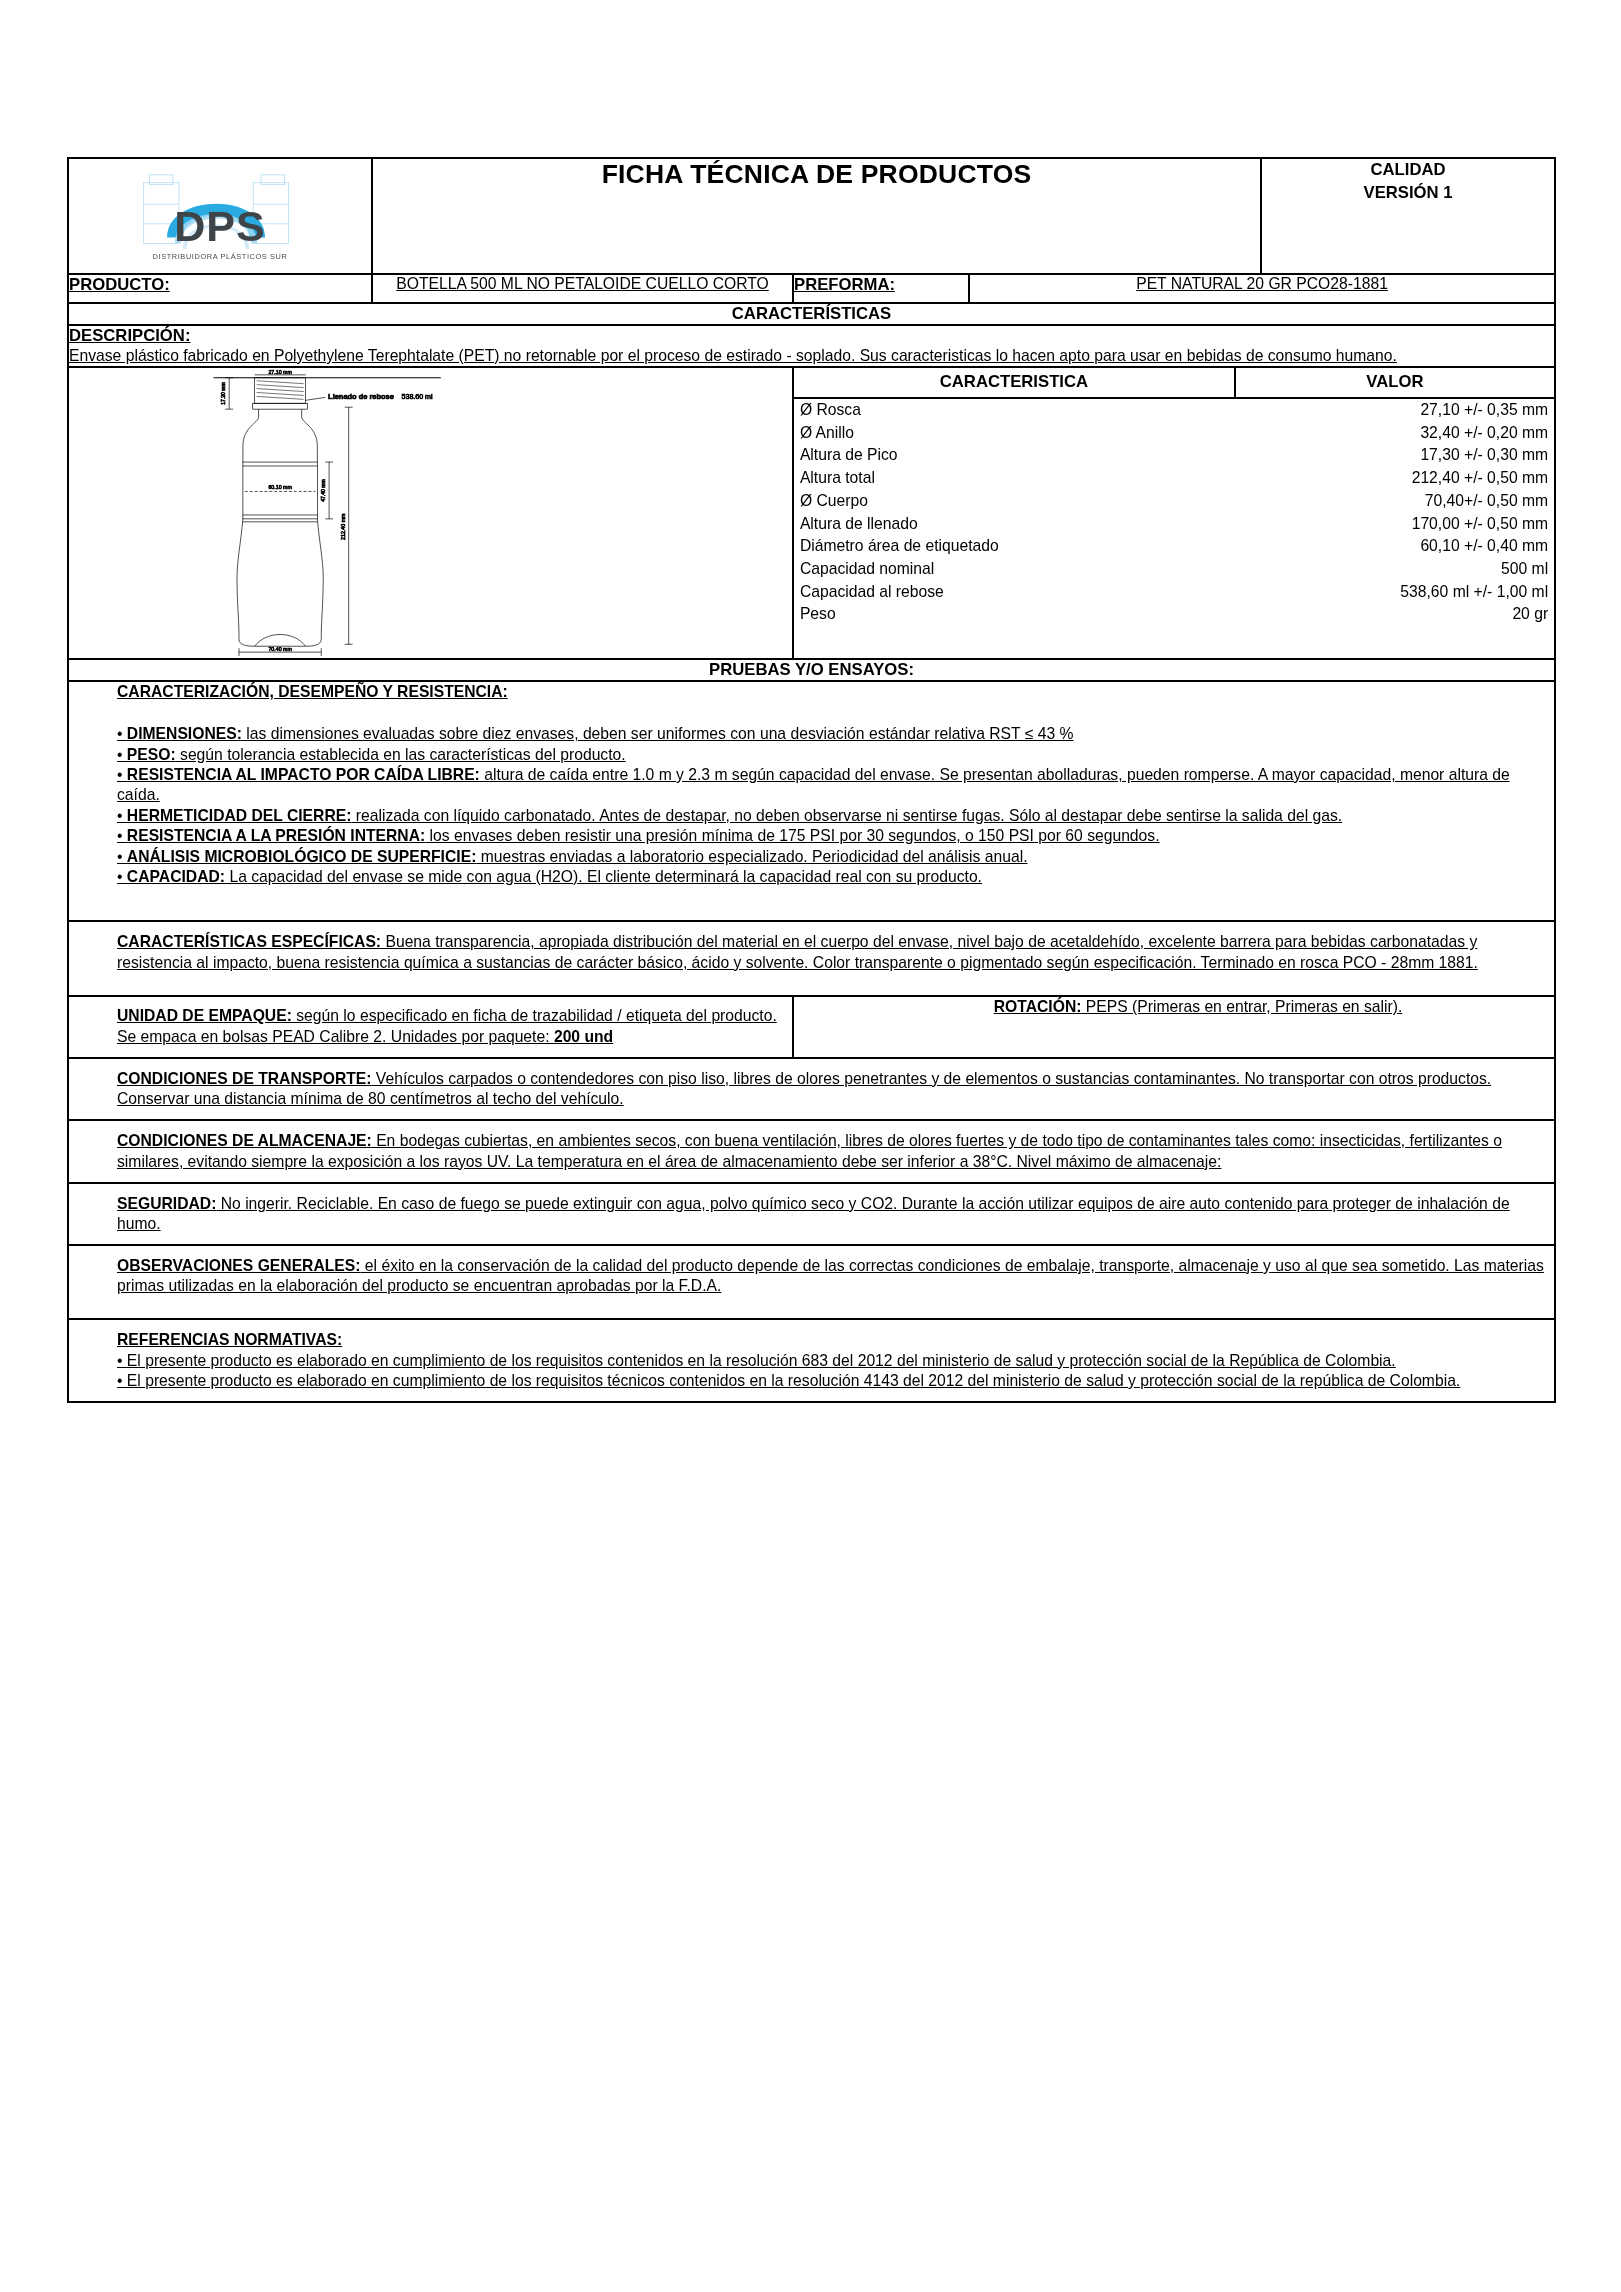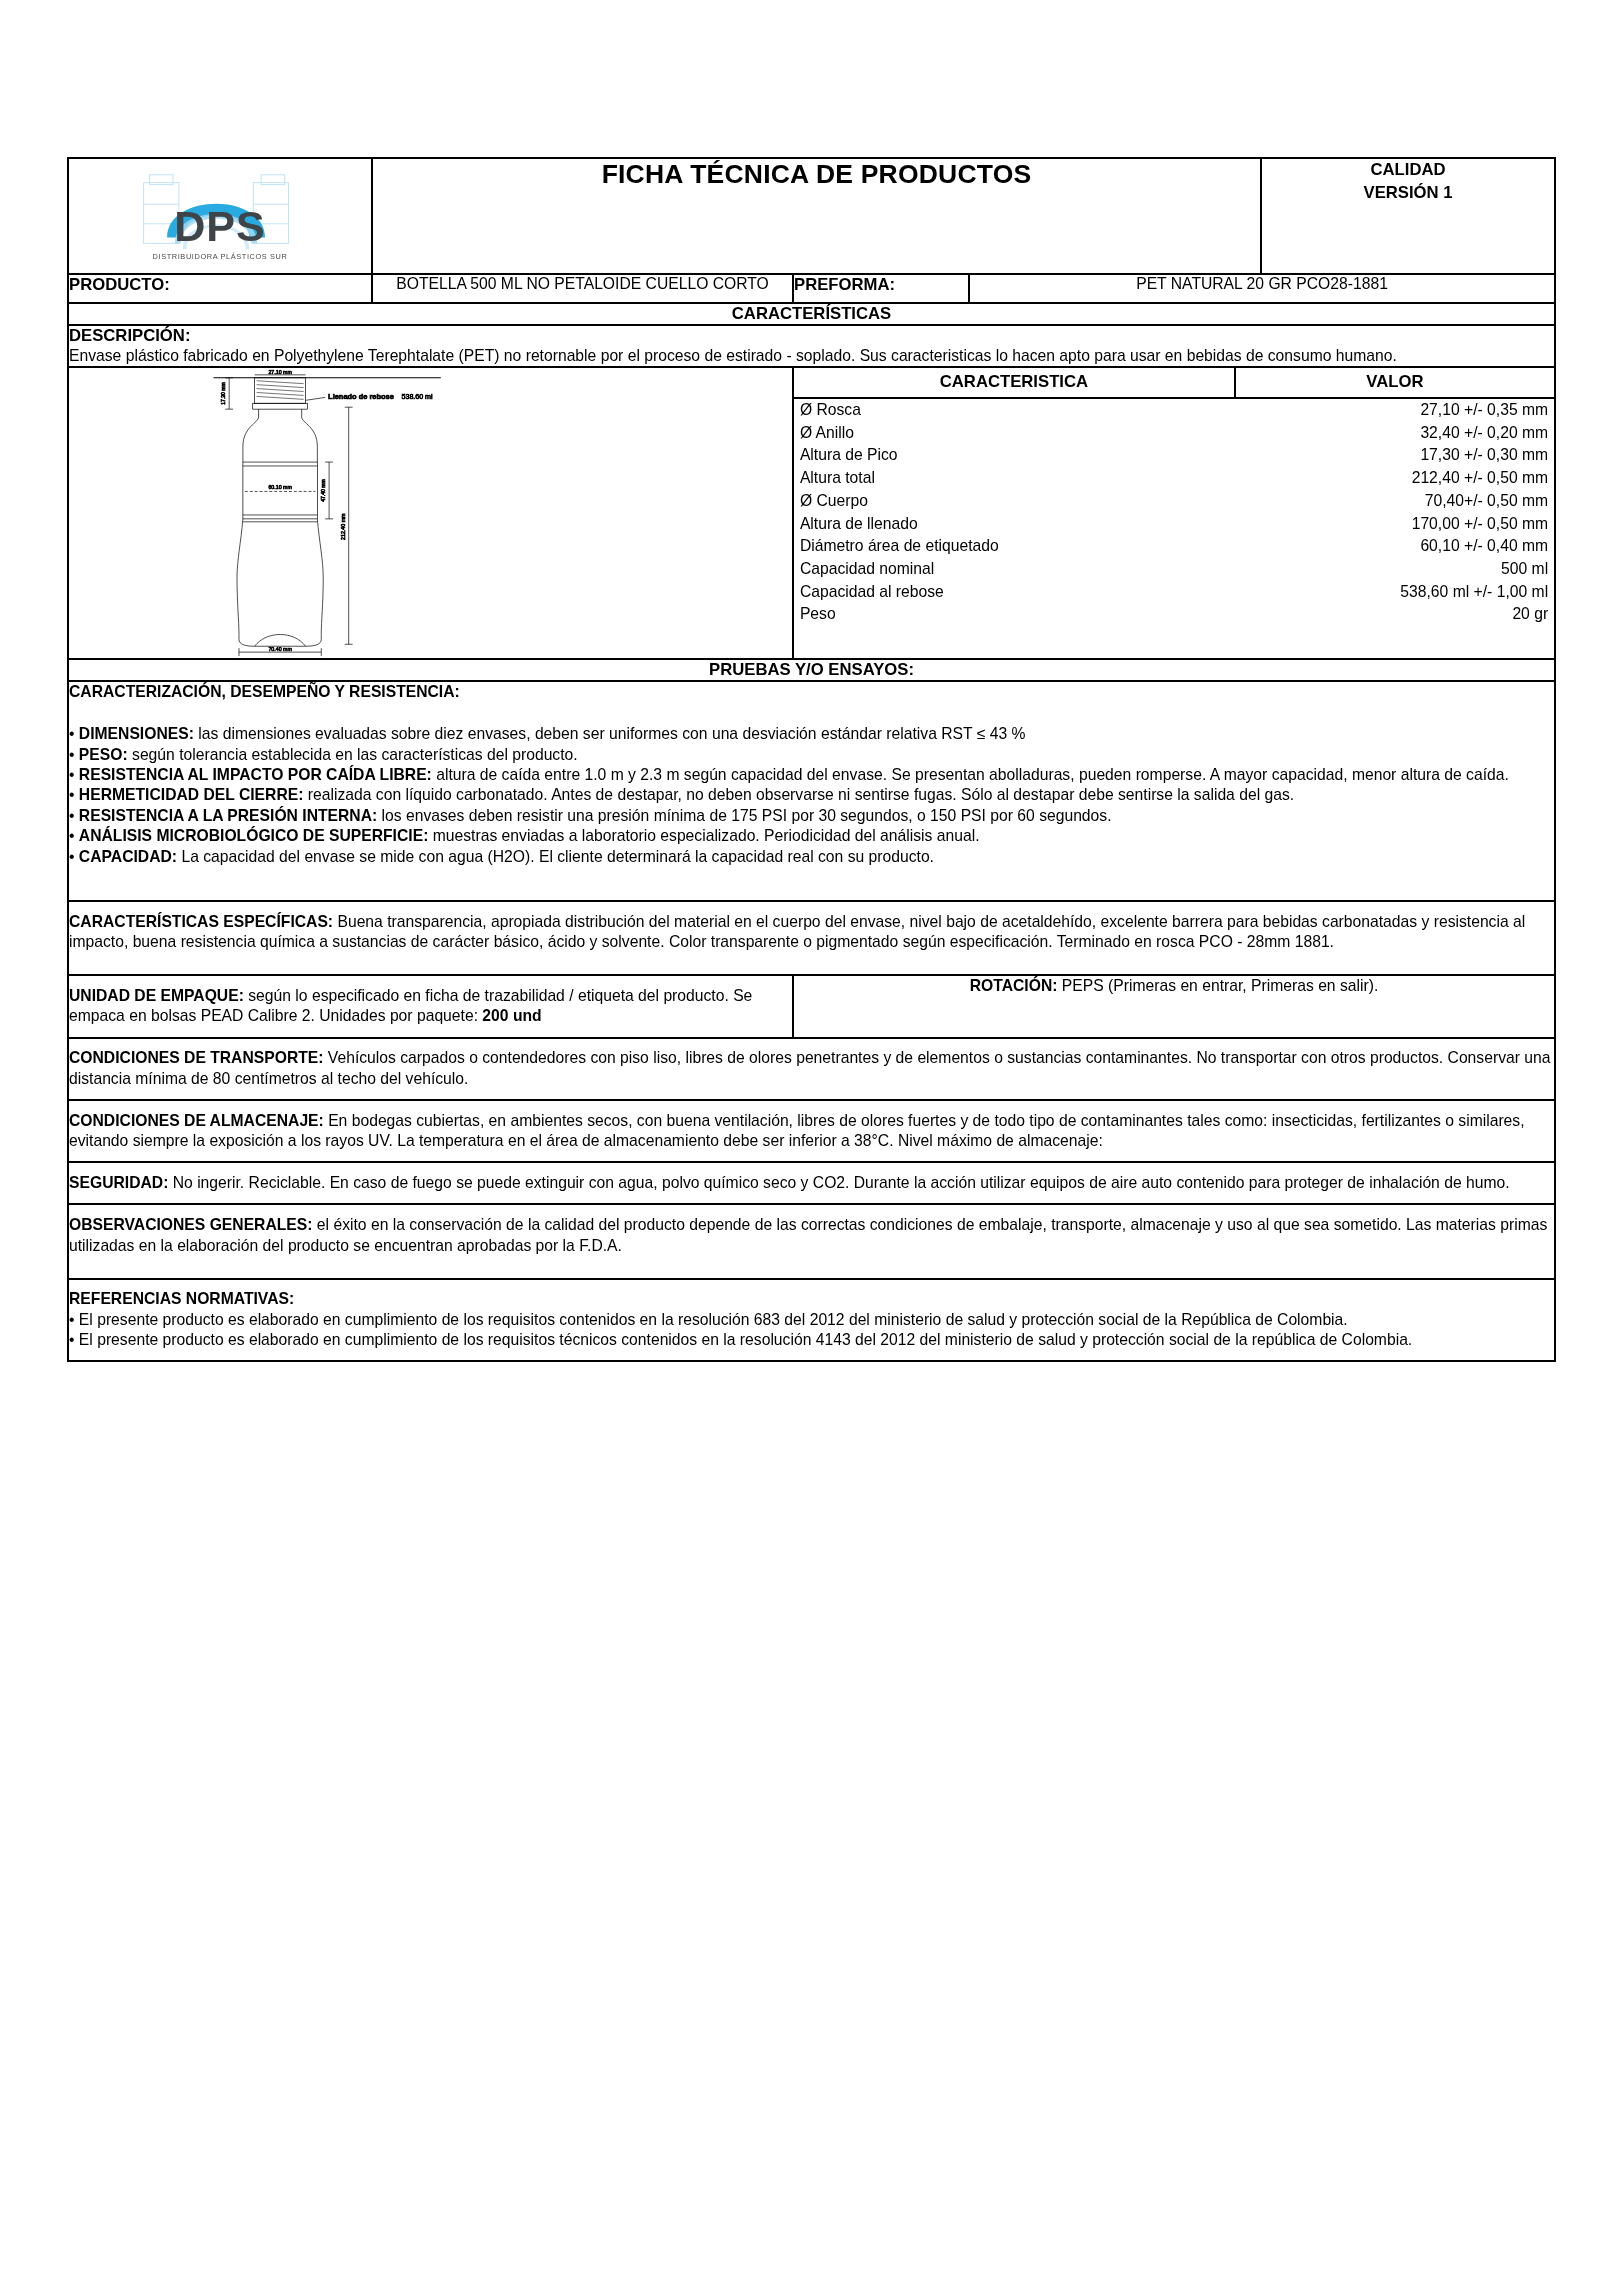--- a/index.html
+++ b/index.html
@@ -23,21 +23,21 @@
   table.sheet {
     width: 100%;
     border-collapse: collapse;
     table-layout: fixed;
   }
   table.sheet td {
     border: 2.5px solid #000;
     padding: 0;
     vertical-align: top;
   }
-  .pad { padding: 3.9px 6.9px 4.9px 6.9px; }
+  .pad { padding: 3.9px 6.9px 4.9px 6.9px; text-decoration: underline; }
 
   
   .hdr-logo-cell { width: 304px; height: 116px; vertical-align: middle; }
   .logo-wrap {
     width: 100%; height: 110px;
     display: flex; align-items: center; justify-content: center;
   }
   .logo {
     position: relative;
     width: 192px; height: 98px;
@@ -109,21 +109,21 @@
   
   .draw-wrap {
     position: relative;
     width: 100%;
     height: 290px;
     overflow: hidden;
   }
   .draw-wrap svg { position: absolute; left: 50%; transform: translateX(-50%); top: 0; }
 
   
-  .block { font-size: 15.7px; line-height: 1.30; }
+  .block { font-size: 15.7px; line-height: 1.30; margin-left: 48px; }
   .block p { margin: 0; }
   .block .b { font-weight: bold; }
   .spacer-sm { height: 9.8px; }
   .spacer-md { height: 21.6px; }
   .spacer-lg { height: 33px; }
 
   .two-col-left { width: 784px; }
   .rot-cell { vertical-align: middle; text-align: center; }
 </style>
 </head>

